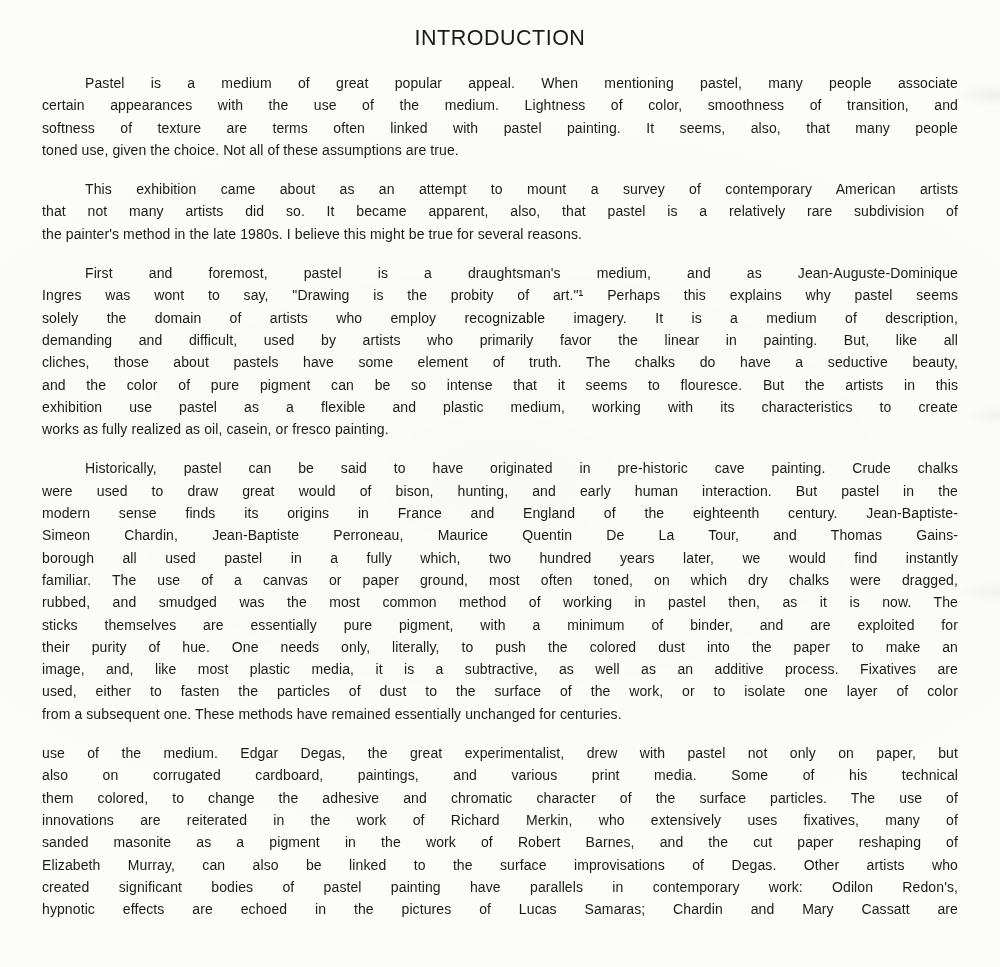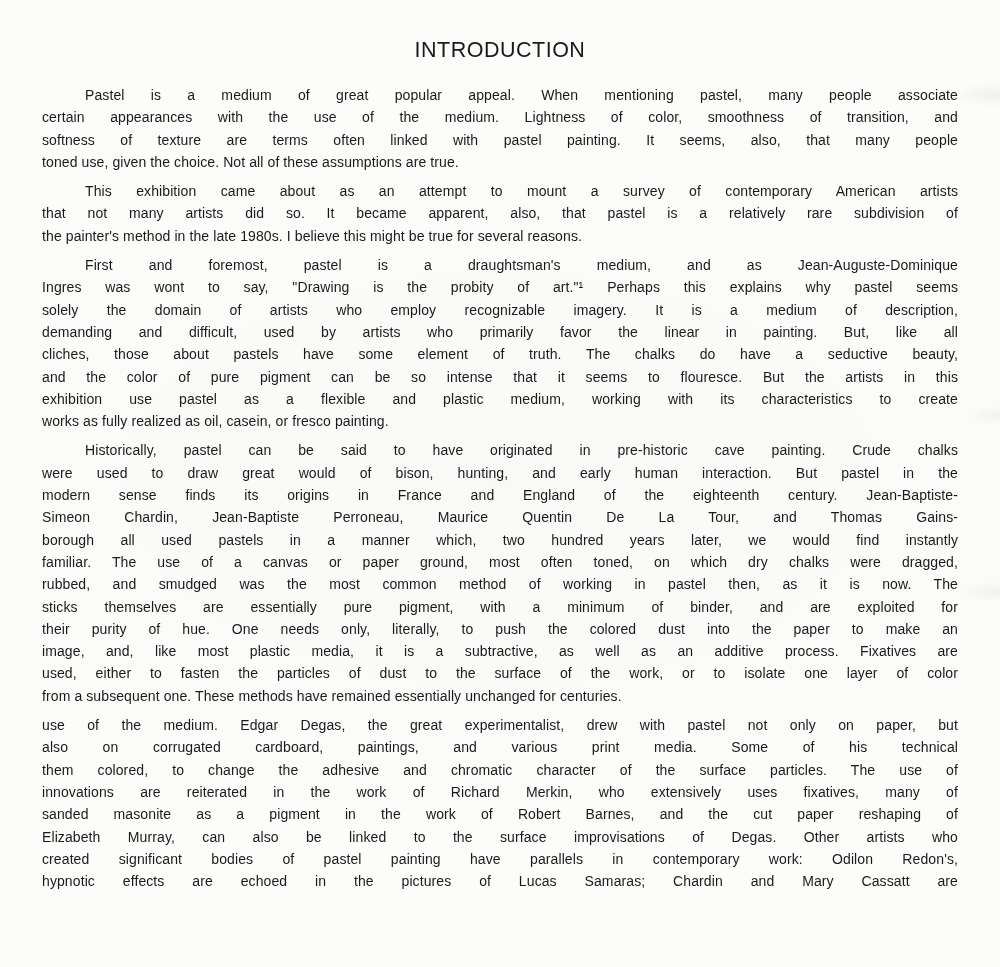--- a/index.html
+++ b/index.html
@@ -31,33 +31,33 @@
       radial-gradient(900px 500px at 500px 480px, rgba(0,0,0,0.012), rgba(0,0,0,0) 85%);
   }
   .page {
     position: relative;
     padding: 27px 42px 0 42px;
     box-sizing: border-box;
     width: 1000px;
     height: 967px;
   }
   .title {
-    margin: 12px;
+    margin: 0;
     font-size: 21.5px;
     font-weight: 400;
     line-height: 22px;
     letter-spacing: 0.5px;
     text-align: center;
     color: var(--ink);
   }
   .body-text {
     margin-top: 23px;
   }
   .para { margin: 0; }
-  .para + .para { margin-top: 7px; }
+  .para + .para { margin-top: 17px; }
   .line {
     font-size: 14px;
     line-height: 22.3px;
     letter-spacing: 0.1px;
     text-align: justify;
     text-align-last: justify;
     white-space: normal;
   }
   .line.para-end { text-align-last: left; }
   .line.first { text-indent: 43px; }
@@ -89,21 +89,21 @@
         <div class="line">cliches, those about pastels have some element of truth. The chalks do have a seductive beauty,</div>
         <div class="line">and the color of pure pigment can be so intense that it seems to flouresce. But the artists in this</div>
         <div class="line">exhibition use pastel as a flexible and plastic medium, working with its characteristics to create</div>
         <div class="line para-end">works as fully realized as oil, casein, or fresco painting.</div>
       </div>
       <div class="para">
         <div class="line first">Historically, pastel can be said to have originated in pre-historic cave painting. Crude chalks</div>
         <div class="line">were used to draw great would of bison, hunting, and early human interaction. But pastel in the</div>
         <div class="line">modern sense finds its origins in France and England of the eighteenth century. Jean-Baptiste-</div>
         <div class="line">Simeon Chardin, Jean-Baptiste Perroneau, Maurice Quentin De La Tour, and Thomas Gains-</div>
-        <div class="line">borough all used pastels in a manner which, two hundred years later, we would find instantly</div>
+        <div class="line">borough all used pastel in a fully which, two hundred years later, we would find instantly</div>
         <div class="line">familiar. The use of a canvas or paper ground, most often toned, on which dry chalks were dragged,</div>
         <div class="line">rubbed, and smudged was the most common method of working in pastel then, as it is now. The</div>
         <div class="line">sticks themselves are essentially pure pigment, with a minimum of binder, and are exploited for</div>
         <div class="line">their purity of hue. One needs only, literally, to push the colored dust into the paper to make an</div>
         <div class="line">image, and, like most plastic media, it is a subtractive, as well as an additive process. Fixatives are</div>
         <div class="line">used, either to fasten the particles of dust to the surface of the work, or to isolate one layer of color</div>
         <div class="line para-end">from a subsequent one. These methods have remained essentially unchanged for centuries.</div>
       </div>
       <div class="para">
         <div class="line">use of the medium. Edgar Degas, the great experimentalist, drew with pastel not only on paper, but</div>

